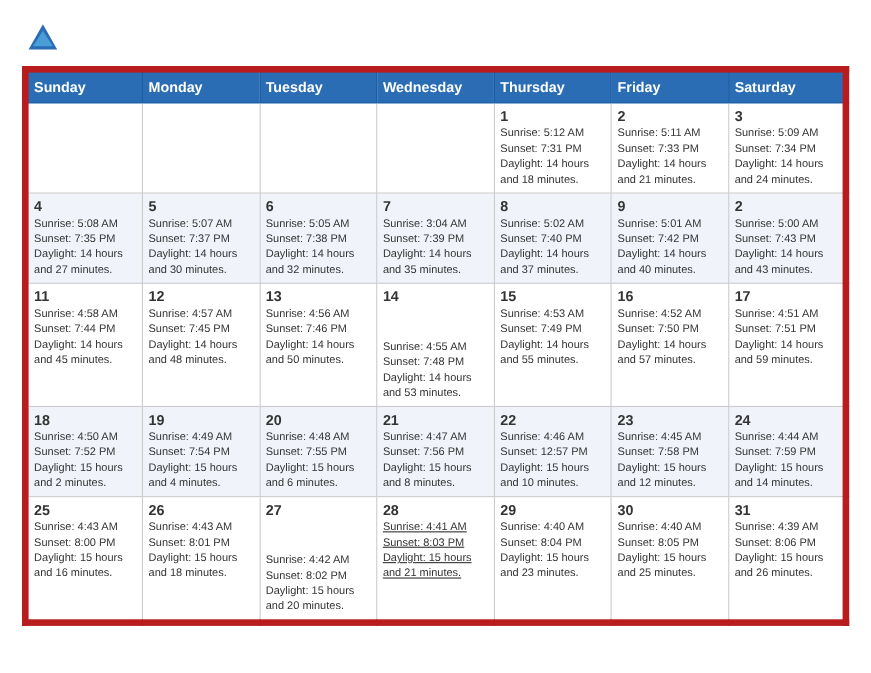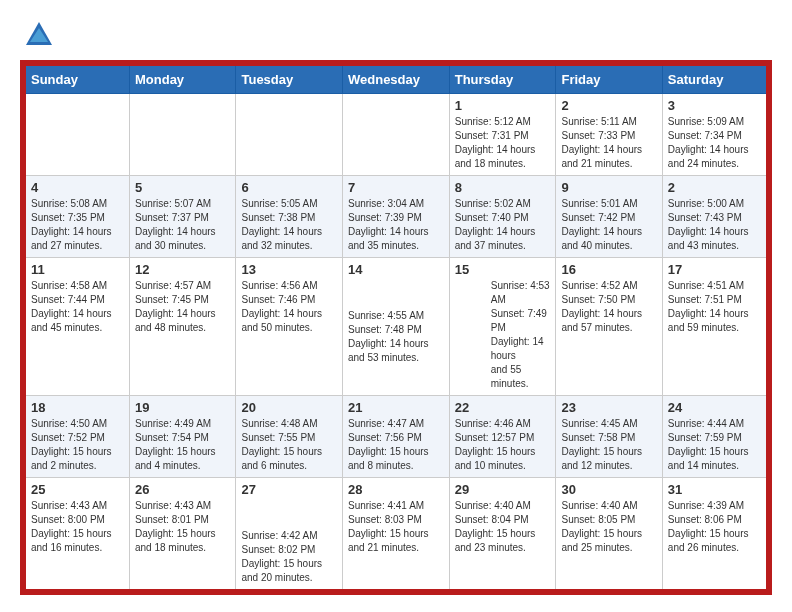--- a/index.html
+++ b/index.html
@@ -236,21 +236,21 @@
         </td>
         <td>
           <span class="day-num">14</span>
           <div class="day-info" style="white-space: pre-line; margin-top: 32px;">Sunrise: 4:55 AM
 Sunset: 7:48 PM
 Daylight: 14 hours
 and 53 minutes.</div>
         </td>
         <td>
           <span class="day-num">15</span>
-          <div class="day-info" style="white-space: pre-line; margin-left: 36px;">Sunrise: 4:53 AM
+          <div class="day-info" style="white-space: pre-line;">Sunrise: 4:53 AM
 Sunset: 7:49 PM
 Daylight: 14 hours
 and 55 minutes.</div>
         </td>
         <td>
           <span class="day-num">16</span>
           <div class="day-info" style="white-space: pre-line;">Sunrise: 4:52 AM
 Sunset: 7:50 PM
 Daylight: 14 hours
 and 57 minutes.</div>
@@ -331,21 +331,21 @@
         </td>
         <td>
           <span class="day-num">27</span>
           <div class="day-info" style="white-space: pre-line; margin-top: 32px;">Sunrise: 4:42 AM
 Sunset: 8:02 PM
 Daylight: 15 hours
 and 20 minutes.</div>
         </td>
         <td>
           <span class="day-num">28</span>
-          <div class="day-info" style="white-space: pre-line;">Sunrise: 4:41 AM
+          <div class="day-info" style="white-space: pre-line; text-decoration: underline;">Sunrise: 4:41 AM
 Sunset: 8:03 PM
 Daylight: 15 hours
 and 21 minutes.</div>
         </td>
         <td>
           <span class="day-num">29</span>
           <div class="day-info" style="white-space: pre-line;">Sunrise: 4:40 AM
 Sunset: 8:04 PM
 Daylight: 15 hours
 and 23 minutes.</div>

